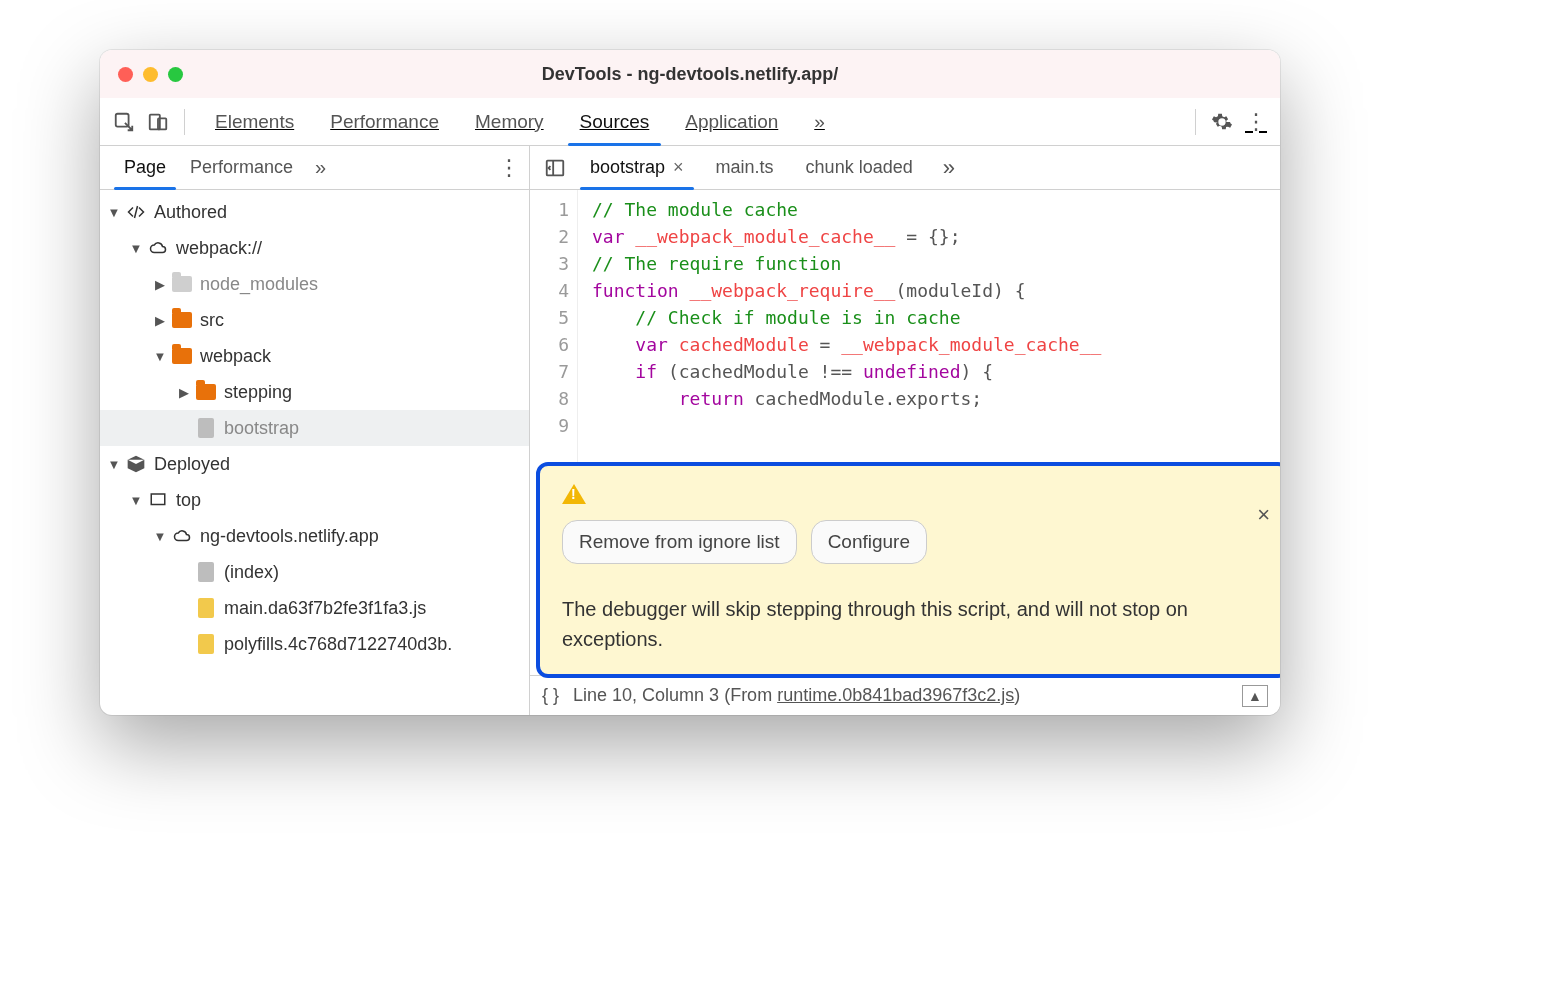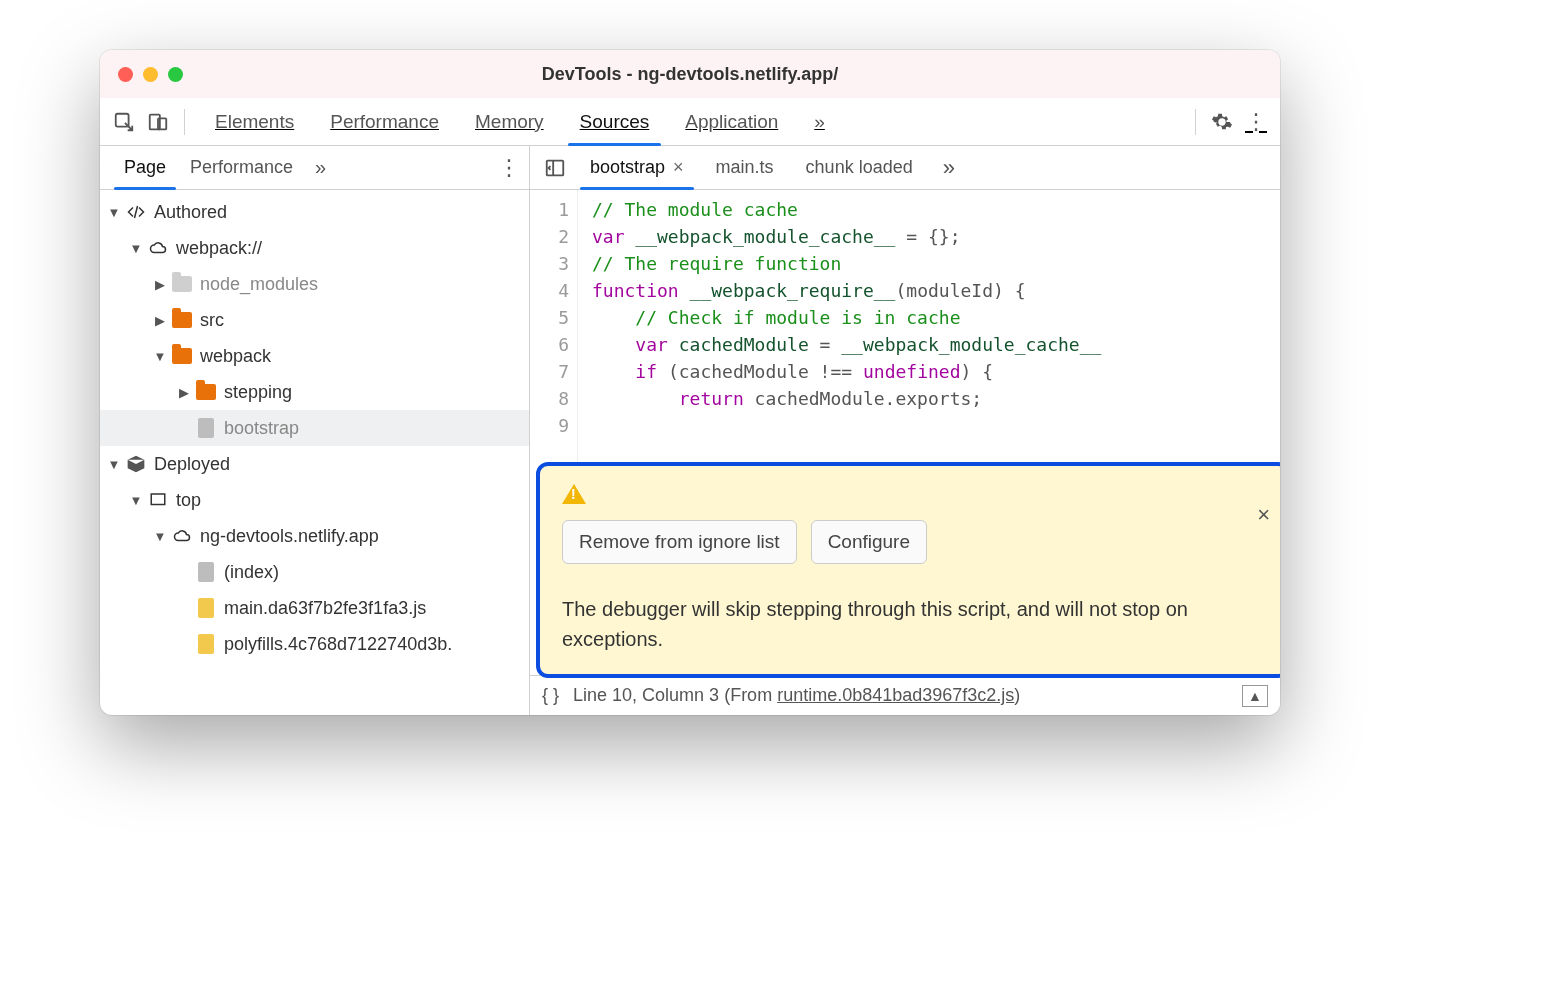--- a/index.html
+++ b/index.html
@@ -134,36 +134,36 @@
 .code-wrap { flex:1; display:flex; overflow:hidden; }
 .gutter {
   width:48px; border-right:1px solid #eee; color:#9a9a9a; text-align:right;
   padding:6px 8px 0 0; font-size:18px; line-height:27px; background:#fff;
 }
 .code {
   padding:6px 0 0 14px; font-size:18px; line-height:27px; white-space:pre; color:#111;
 }
 .c-comment { color:#1a8f1a; }
 .c-kw { color:#a3069e; }
-.c-id { color:#14532d; }
+.c-id { color:#ef4444; }
 .c-op { color:#555; }
 
 .warn {
   position:absolute; left:436px; right:-10px; bottom:37px;
   background:#fef7d1; border:4px solid #0b4de0; border-radius:12px;
   padding:18px 22px 20px 22px; color:#333;
   font-family: -apple-system, BlinkMacSystemFont, "Segoe UI", Helvetica, Arial, sans-serif;
 }
 .warn-top { display:flex; align-items:center; gap:12px; font-size:20px; }
 .warn-tri { width:0;height:0;border-left:12px solid transparent;border-right:12px solid transparent;border-bottom:20px solid #f2b705; position:relative; }
 .warn-tri::after { content:"!"; position:absolute; left:-3px; top:2px; color:#fff; font-weight:700; font-size:14px; }
 .warn-x { position:absolute; right:16px; top:36px; font-size:22px; color:#555; cursor:pointer; }
 .warn-btns { margin-top:16px; display:flex; gap:14px; }
 .warn-btn {
-  background:#fafafa; border:1px solid #ccc; border-radius:6px;
+  background:#fafafa; border:1px solid #ccc; border-radius:15px;
   padding:10px 16px; font-size:19px; color:#444; cursor:pointer;
 }
 .warn-desc { margin-top:30px; font-size:20px; line-height:1.5; max-width:640px; }
 
 .status {
   position:absolute; bottom:0; left:430px; right:0; height:40px;
   border-top:1px solid #d0d0d0; background:#fff; display:flex; align-items:center;
   padding:0 12px; gap:14px; font-size:18px; color:#555;
   font-family: -apple-system, BlinkMacSystemFont, "Segoe UI", Helvetica, Arial, sans-serif;
 }

